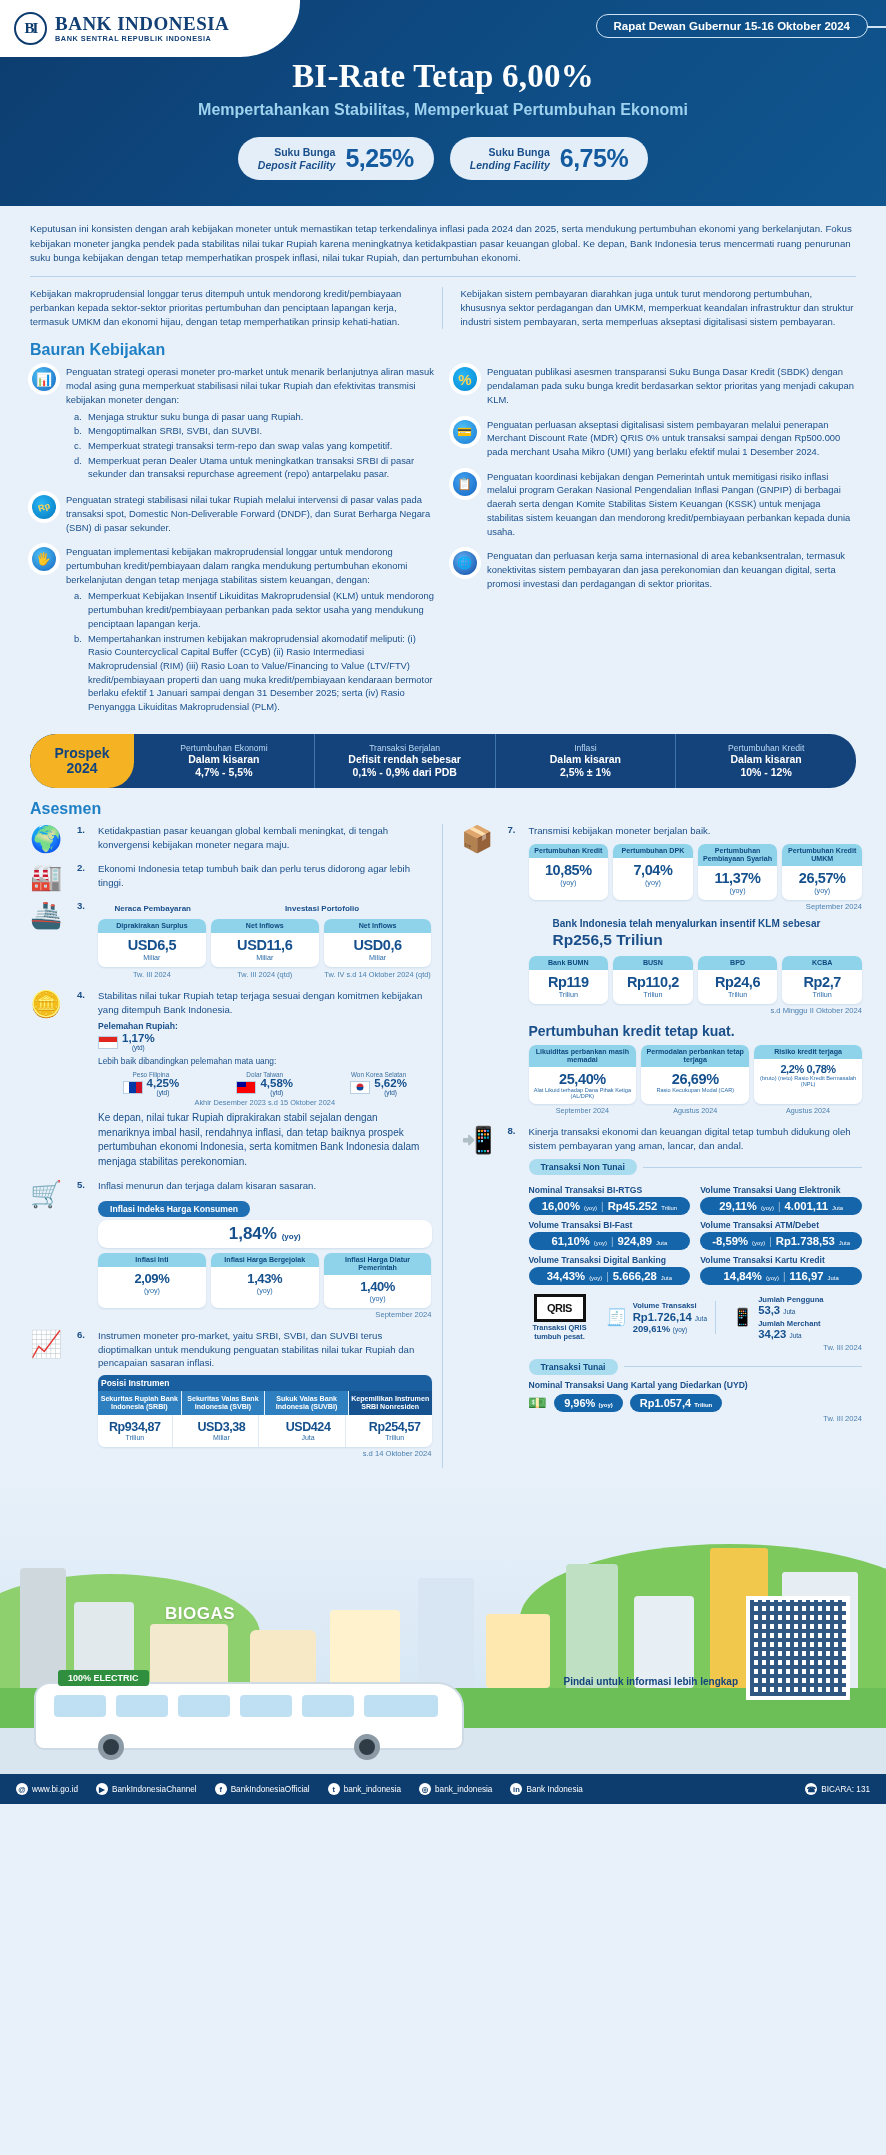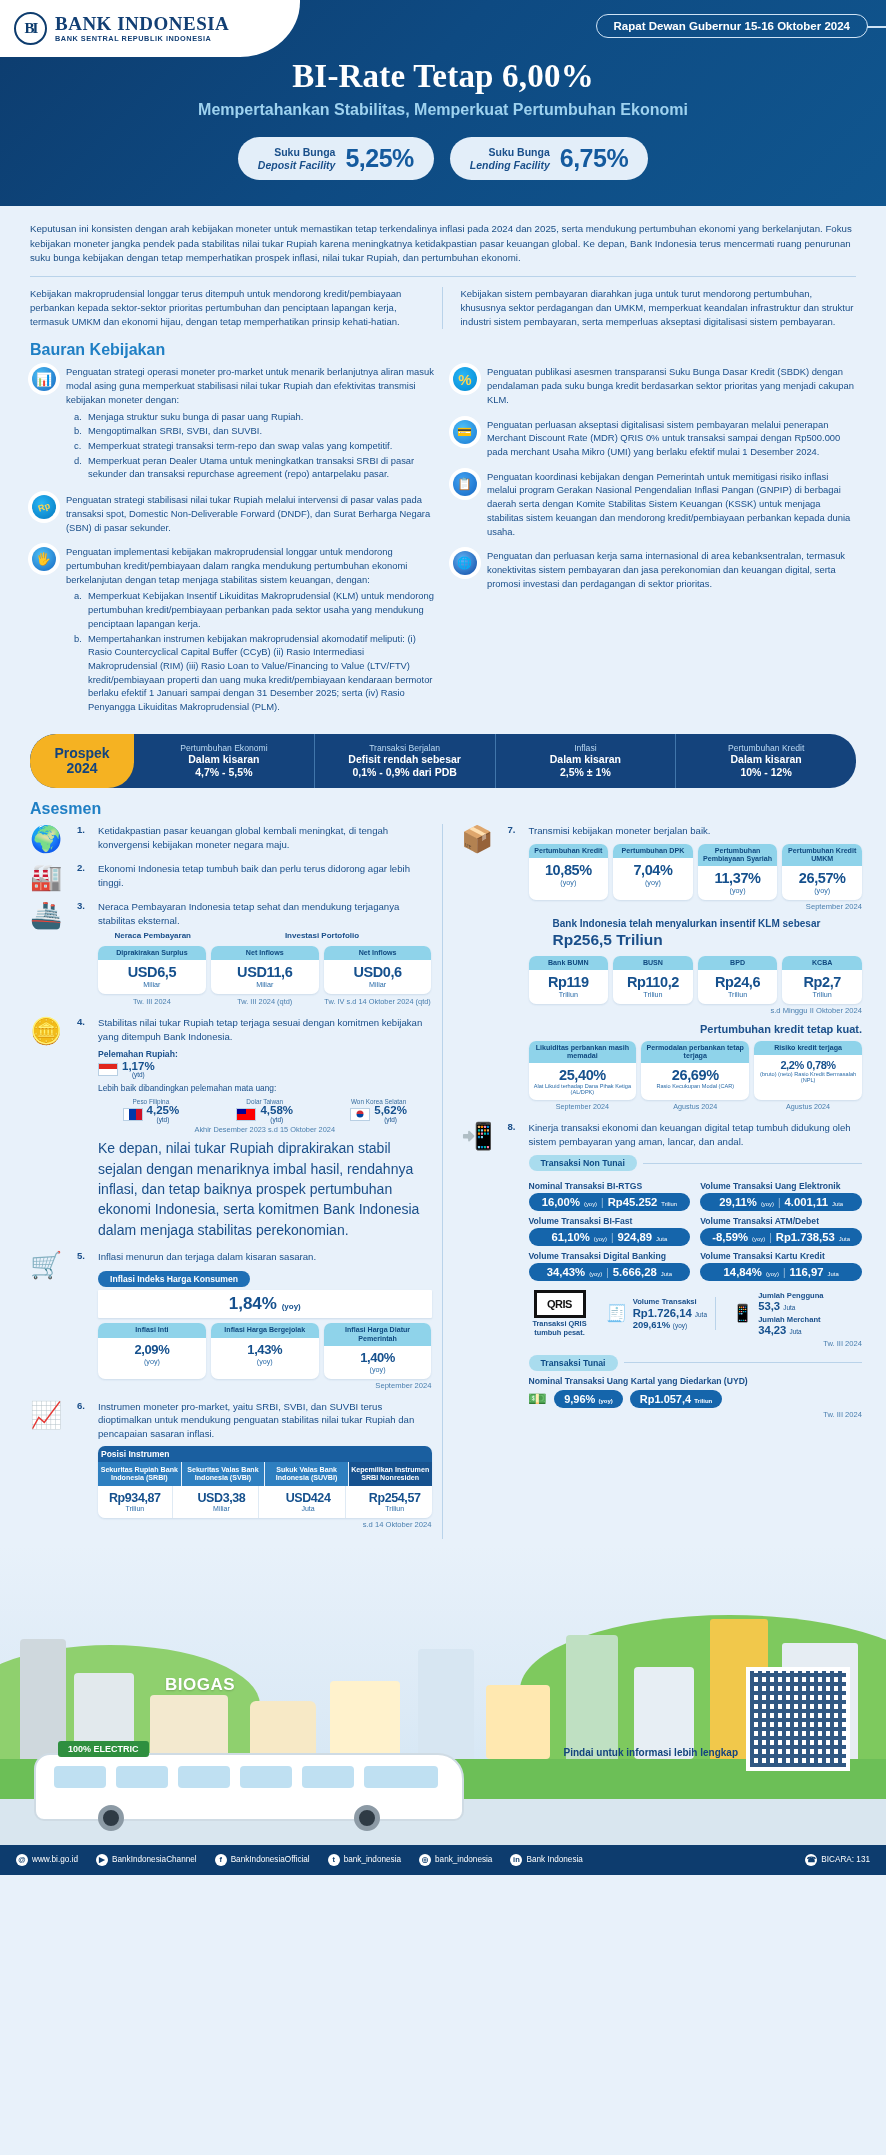--- a/index.html
+++ b/index.html
@@ -100,21 +100,21 @@
   .kbox-h { background:#8fd3ea; color:#10497f; font-size:7.1px; font-weight:bold; padding:3px 2px; line-height:1.15;}
   .kbox-b { padding:4px 2px 5px; }
   .kbox-v { font-size:14.5px; font-weight:bold; color:#15508d; letter-spacing:-.4px;}
   .kbox-u { font-size:7.2px; color:#2a6ba8; }
   .note-r { text-align:right; font-size:7.6px; color:#4a7fae; margin-top:2px; }
   .note-c { text-align:center; font-size:7.6px; color:#4a7fae; margin-top:2px; }
 
   .klm-line { margin-top:7px; font-size:10px; font-weight:bold; line-height:1.25;margin-left:24px;}
   .klm-line b { font-size:15.5px; }
 
-  .sub-title { font-size:11px; font-weight:bold; margin-top:8px;text-align:right;}
+  .sub-title { font-size:14px; font-weight:bold; margin-top:8px;}
 
   .hdrow { display:flex; gap:5px; margin-top:4px; font-size:8px; font-weight:bold; text-align:center;}
   .hdrow > div { flex:1; }
 
   
   .flag-row { display:flex; gap:8px; margin-top:5px; align-items:flex-start;}
   .flagbox { display:flex; gap:4px; align-items:center; }
   .flagimg { width:20px; height:13px; border:.5px solid #b8cfe3; flex:0 0 20px;}
   .f-id { background:linear-gradient(#e1261d 50%,#fff 50%); }
   .f-ph { background:linear-gradient(90deg,#fff 0 30%,#0038a8 30% 65%,#ce1126 65%); }
@@ -126,21 +126,21 @@
   .fv { font-size:11.5px; font-weight:bold; color:#15508d; line-height:1;}
   .fv small{ display:block; font-size:6.4px; font-weight:normal; text-align:center;}
   .fcap { font-size:6.4px; color:#3b6f9f; text-align:center; }
 
   
   .chip { display:inline-block; background:#1f6fb5; color:#fff; font-size:8.6px; font-weight:bold;
      border-radius:11px; padding:3px 12px; }
   .chip-lt { display:inline-block; background:#a9dcee; color:#0f4c85; font-size:8.7px; font-weight:bold;
      border-radius:11px; padding:3px 12px; }
   .ihk-big { font-size:17px; font-weight:bold; color:#15508d; text-align:center; background:#fff;
-     border-radius:1px; padding:4px 0; margin-top:3px; box-shadow:0 1px 2px rgba(20,70,130,.12);}
+     border-radius:9px; padding:4px 0; margin-top:3px; box-shadow:0 1px 2px rgba(20,70,130,.12);}
 
   .tri { display:flex; gap:5px; margin-top:5px; }
   .tri .kbox-v { font-size:13px; }
 
   
   .tbl { margin-top:5px; border-radius:7px; overflow:hidden; box-shadow:0 1px 2px rgba(20,70,130,.12);}
   .tbl-h { display:flex; }
   .tbl-h > div { flex:1; background:#2e7fc0; color:#fff; font-size:7.1px; font-weight:bold; text-align:center;
      padding:4px 2px; line-height:1.15; border-right:1px solid #e8f1fa;}
   .tbl-h > div:last-child{border-right:none; background:#16528f;}
@@ -388,21 +388,20 @@
         <div class="ai-num">2.</div>
         <div class="ai-body">
             <div class="ai-txt">Ekonomi Indonesia tetap tumbuh baik dan perlu terus didorong agar lebih tinggi.</div>
           </div>
       </div>
 
       <div class="ai">
         <div class="ai-ic">🚢</div>
         <div class="ai-num">3.</div>
         <div class="ai-body">
-          <div class="ai-txt">Neraca Pembayaran Indonesia tetap sehat dan mendukung terjaganya stabilitas eksternal.</div>
           <div class="hdrow">
             <div>Neraca Pembayaran</div>
             <div style="flex:2">Investasi Portofolio</div>
           </div>
           <div class="kbox-row">
             <div class="kbox">
               <div class="kbox-h">Diprakirakan Surplus</div>
               <div class="kbox-b">
                   <div class="kbox-v">USD6,5</div>
               <div class="kbox-u">Miliar</div>
@@ -463,21 +462,21 @@
             <div style="flex:1;text-align:center">
               <div class="fcap">Won Korea Selatan</div>
               <div class="flagbox" style="justify-content:center">
                   <div class="flagimg f-kr"></div>
                 <div class="fv"><span>5,62%</span>
                 <small>(ytd)</small></div>
                 </div>
             </div>
           </div>
           <div class="note-c" style="font-size:7.4px">Akhir Desember 2023 s.d 15 Oktober 2024</div>
-          <div style="font-size:14px;line-height:1.45;margin-top:4px;">Ke depan, nilai tukar Rupiah diprakirakan stabil sejalan dengan menariknya imbal hasil, rendahnya inflasi, dan tetap baiknya prospek pertumbuhan ekonomi Indonesia, serta komitmen Bank Indonesia dalam menjaga stabilitas perekonomian.</div>
+          <div style="font-size:10px;line-height:1.45;margin-top:4px;">Ke depan, nilai tukar Rupiah diprakirakan stabil sejalan dengan menariknya imbal hasil, rendahnya inflasi, dan tetap baiknya prospek pertumbuhan ekonomi Indonesia, serta komitmen Bank Indonesia dalam menjaga stabilitas perekonomian.</div>
         </div>
       </div>
 
       <div class="ai">
         <div class="ai-ic">🛒</div>
         <div class="ai-num">5.</div>
         <div class="ai-body">
           <div class="ai-txt">Inflasi menurun dan terjaga dalam kisaran sasaran.</div>
           <div style="margin-top:5px"><span class="chip">Inflasi Indeks Harga Konsumen</span></div>
           <div class="ihk-big">

